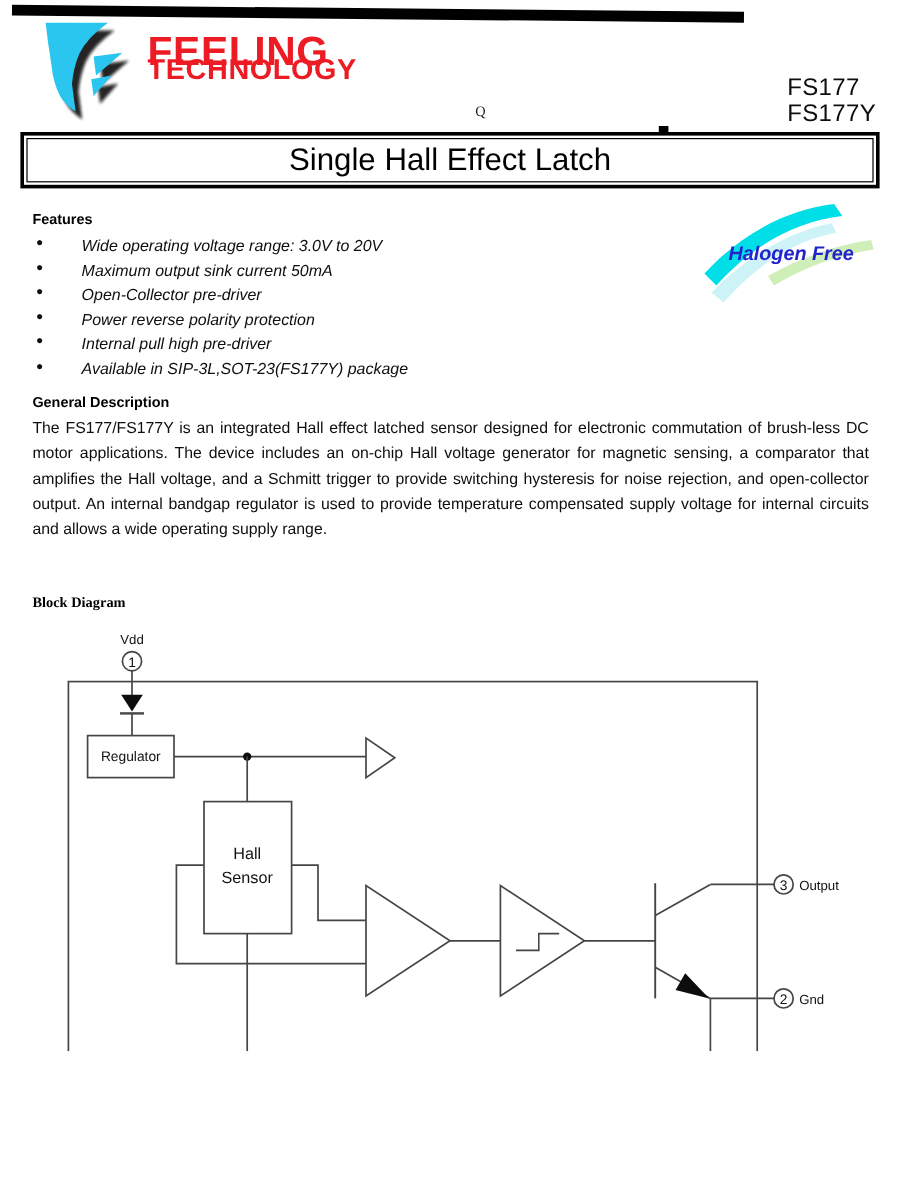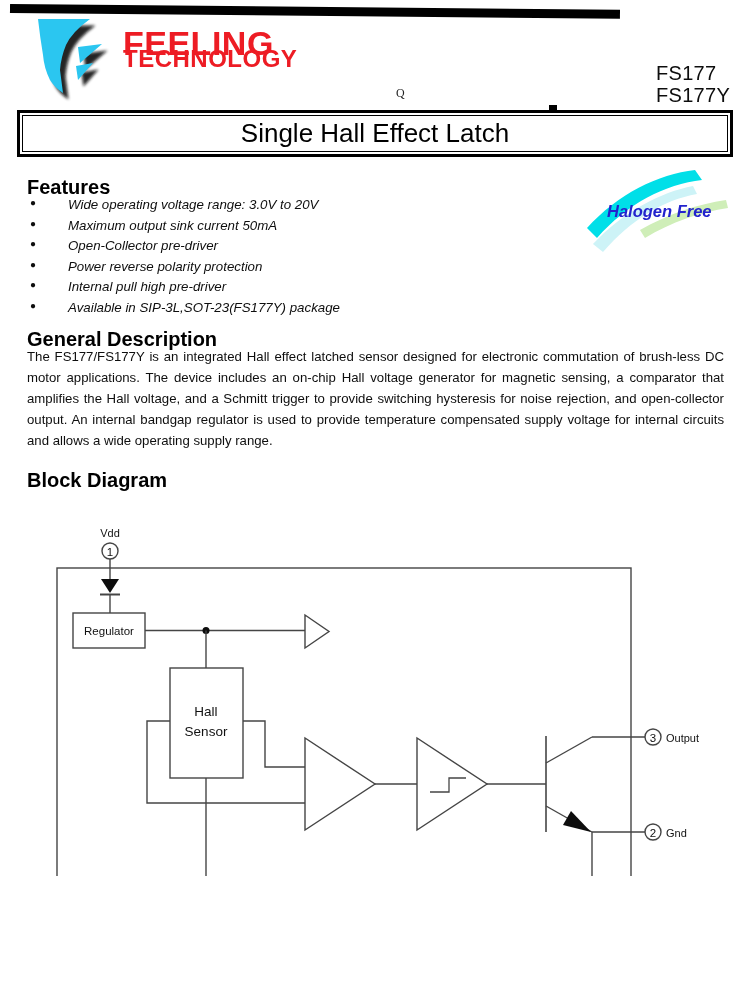--- a/index.html
+++ b/index.html
@@ -10,31 +10,31 @@
   #brand1{left:123px;top:24px;font-size:34px;font-weight:bold;letter-spacing:.5px;}
   #brand2{left:123px;top:45px;font-size:24px;font-weight:bold;letter-spacing:.5px;}
   #qmark{left:396px;top:86px;font-size:12px;font-family:"Liberation Serif","DejaVu Serif",serif;color:#222;}
   .partno{left:656px;font-size:20px;letter-spacing:.3px;color:#0d0d0d;}
   #tick{left:549px;top:105px;width:8px;height:5px;background:#000;}
   #title-bar{left:17px;top:110px;width:716px;height:47px;box-sizing:border-box;
              border:3px solid #000;background:#fff;padding:2px;}
   #title-inner{height:100%;box-sizing:border-box;border:1px solid #000;
                display:flex;align-items:center;justify-content:center;
                font-size:26px;color:#000;}
-  .h-sec{font-size:20px;font-weight:bold;color:#000;}
+  .h-sec{font-size:12px;font-weight:bold;color:#000;}
   #features-h{left:27px;top:176px;}
   #features-list{left:27px;top:196px;width:520px;}
   .feat{position:relative;height:20.6px;font-size:13.3px;color:#0e0e0e;}
   .feat .dot{position:absolute;left:3px;top:1px;font-size:10px;}
   .feat .txt{position:absolute;left:41px;top:1px;white-space:nowrap;font-style:italic;}
   #gd-h{left:27px;top:328px;}
   #gd-p{left:27px;top:347px;width:697px;font-size:13.2px;line-height:20.9px;
         text-align:justify;color:#0e0e0e;}
   #gd-p p{margin:0;}
-  #bd-h{left:27px;top:469px;}
+  #bd-h{left:27px;top:495px;font-family:Liberation Serif, serif;}
   #figure-cap{left:346px;top:946px;font-size:14.5px;font-weight:bold;color:#000;}
   svg text{font-family:"Liberation Sans","DejaVu Sans",sans-serif;}
 </style>
 </head>
 <body>
 
 <div id="page">
 
   <div id="top-rule" class="abs"></div>
 

